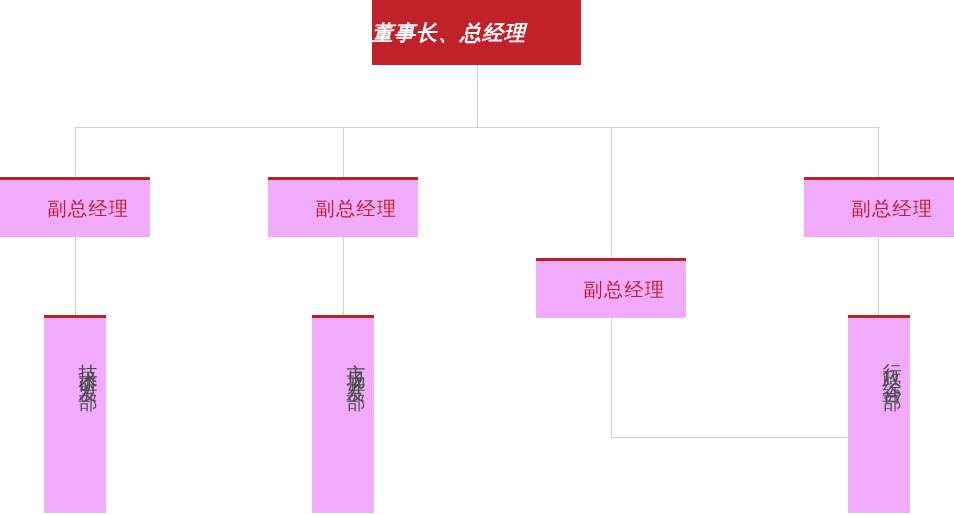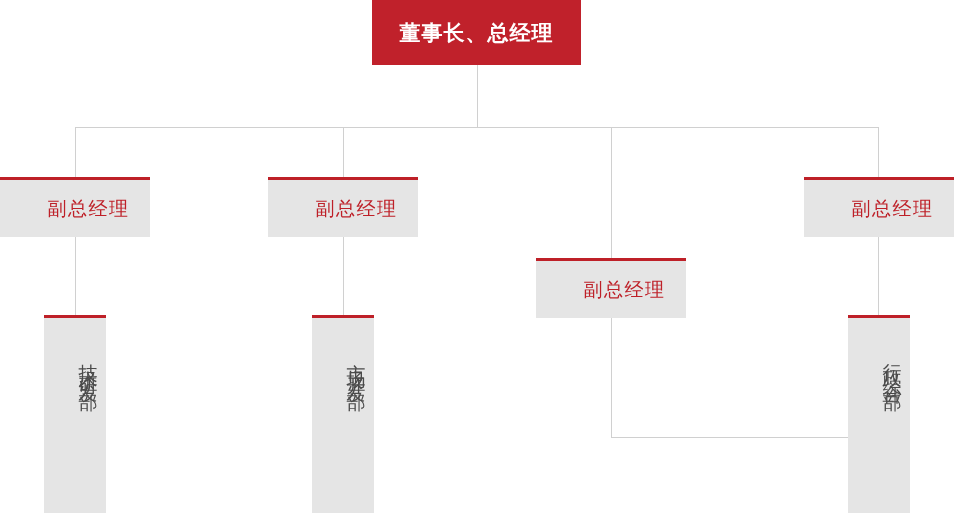--- a/index.html
+++ b/index.html
@@ -21,36 +21,36 @@
     position: absolute;
     background: #d0d0d0;
   }
   .line-v { width: 1px; }
   .line-h { height: 1px; }
 
   
   .node {
     position: absolute;
     box-sizing: border-box;
-    background: #e5e5e5;
+    background: #f0abfc;
     border-top: 3px solid #be2028;
     display: flex;
     align-items: center;
     justify-content: center;
     padding-left: 27px;
   }
 
   .node-root {
     position: absolute;
     box-sizing: border-box;
     background: #c0212b;
     border: none;
     display: flex;
     align-items: center;
-    justify-content: center;
+    font-style: italic;
   }
   .node-root .label {
     color: #ffffff;
     font-size: 21px;
     font-weight: bold;
     letter-spacing: 1px;
     line-height: 1;
   }
 
   .node-mgr .label {

